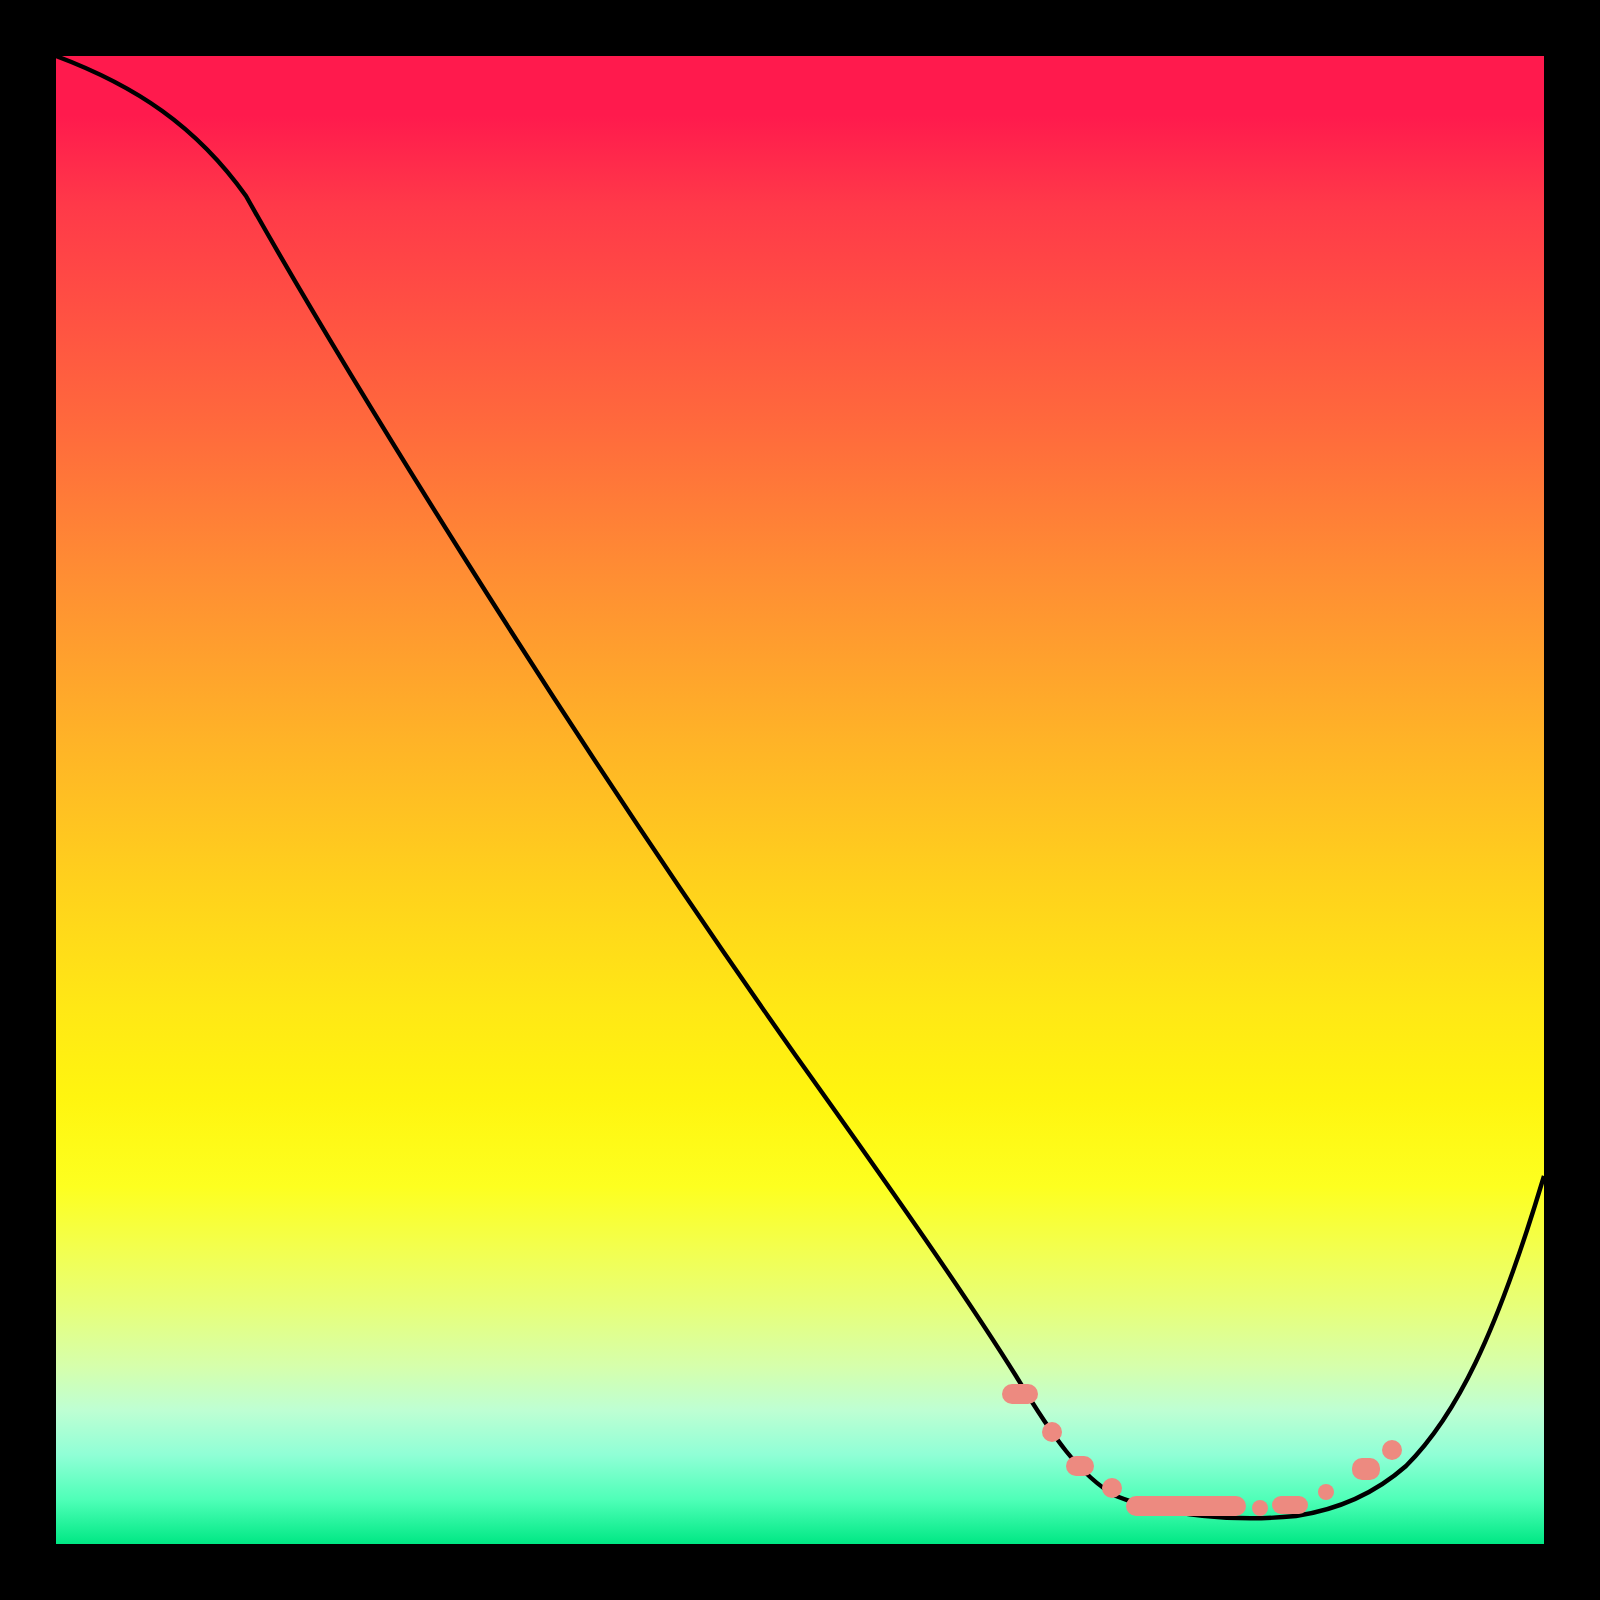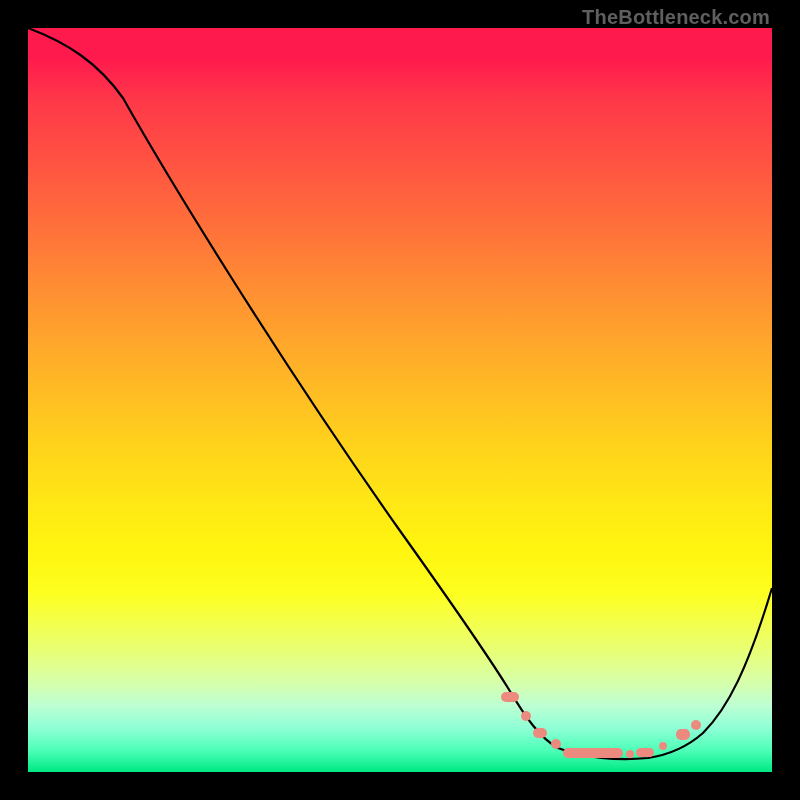--- a/index.html
+++ b/index.html
@@ -28,21 +28,20 @@
 svg.curve path{fill:none;stroke:#000;stroke-width:2.2}
 .dot{fill:#ed8a80}
 .pill{fill:#ed8a80}
 </style>
 </head>
 <body>
 
 <div class="frame">
   <div class="plot"></div>
 
-  <div class="attrib">TheBottleneck.com</div>
 
   <svg class="curve" viewBox="0 0 744 744">
     <path d="M 0 0
          C 40 15, 70 35, 95 70
          C 140 150, 250 330, 370 500
          C 420 570, 455 620, 480 660
          C 498 690, 512 710, 530 720
          C 555 730, 590 733, 620 730
          C 640 727, 658 720, 675 705
          C 700 680, 720 640, 744 560"></path>

